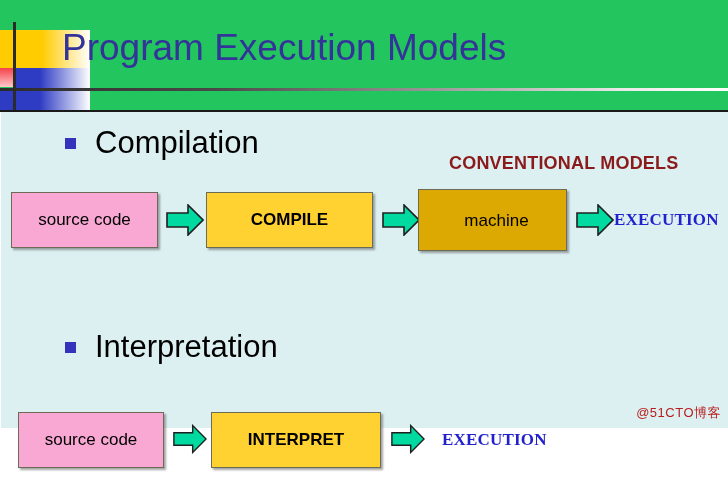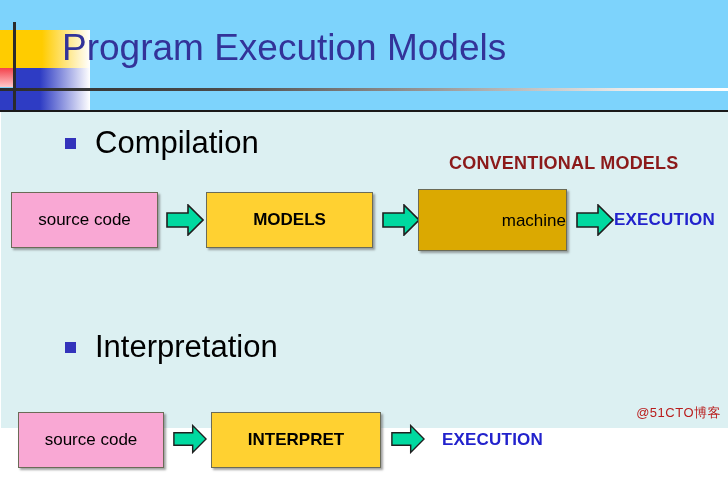--- a/index.html
+++ b/index.html
@@ -18,21 +18,21 @@
     background: #ffffff;
     box-sizing: border-box;
   }
 
   
   #header {
     position: absolute;
     left: 0; top: 0;
     width: 728px;
     height: 112px;
-    background: #7dd3fc;
+    background: #22c55e;
   }
   
   .deco-yellow {
     position: absolute;
     left: 0; top: 30px;
     width: 42px; height: 38px;
     background: #FFCC00;
   }
   .deco-yellow-fade {
     position: absolute;
@@ -150,20 +150,21 @@
   .fbox-mid   { background: #FFD131; }
   .fbox-dark  { background: #DBA901; }
 
   .flabel {
     position: absolute;
     font-size: 17px;
     font-weight: bold;
     color: #2222CC;
     white-space: nowrap;
     letter-spacing: 0.2px;
+    font-family: Liberation Serif, serif;
   }
 
   
   .arrow {
     position: absolute;
   }
 
   .watermark {
     position: absolute;
     right: 8px;
@@ -202,29 +203,29 @@
     <div class="conv-models" style="top:14px;">CONVENTIONAL MODELS</div>
 
     <div class="fbox fbox-light" style="left:10px; top:80px; width:147px; height:56px; font-size:17px;">source code</div>
 
     <div class="arrow" style="left:165px; top:92px;">
       <svg width="38" height="32" viewBox="0 0 38 32" xmlns="http://www.w3.org/2000/svg">
         <path d="M1,9 L22,9 L22,1 L37,16 L22,31 L22,23 L1,23 Z" fill="#00D9A0" stroke="#1f1f1f" stroke-width="1.6" stroke-linejoin="miter"></path>
       </svg>
     </div>
 
-    <div class="fbox fbox-mid" style="left:205px; top:80px; width:167px; height:56px; font-size:17px; font-weight:bold;">MODELS</div>
+    <div class="fbox fbox-mid" style="left:205px; top:80px; width:167px; height:56px; font-size:17px; font-weight:bold;">COMPILE</div>
 
     <div class="arrow" style="left:381px; top:92px;">
       <svg width="38" height="32" viewBox="0 0 38 32" xmlns="http://www.w3.org/2000/svg">
         <path d="M1,9 L22,9 L22,1 L37,16 L22,31 L22,23 L1,23 Z" fill="#00D9A0" stroke="#1f1f1f" stroke-width="1.6" stroke-linejoin="miter"></path>
       </svg>
     </div>
 
-    <div class="fbox fbox-dark" style="left:417px; top:77px; width:149px; height:62px; font-size:17px; flex-direction:column; align-items:flex-end; padding-left:8px; justify-content:center; line-height:23px;">
+    <div class="fbox fbox-dark" style="left:417px; top:77px; width:149px; height:62px; font-size:17px; flex-direction:column; align-items:center; padding-left:8px; justify-content:center; line-height:23px;">
       <span>machine</span>
     </div>
 
     <div class="arrow" style="left:575px; top:92px;">
       <svg width="38" height="32" viewBox="0 0 38 32" xmlns="http://www.w3.org/2000/svg">
         <path d="M1,9 L22,9 L22,1 L37,16 L22,31 L22,23 L1,23 Z" fill="#00D9A0" stroke="#1f1f1f" stroke-width="1.6" stroke-linejoin="miter"></path>
       </svg>
     </div>
 
     <div class="flabel" style="left:613px; top:98px;">EXECUTION</div>

